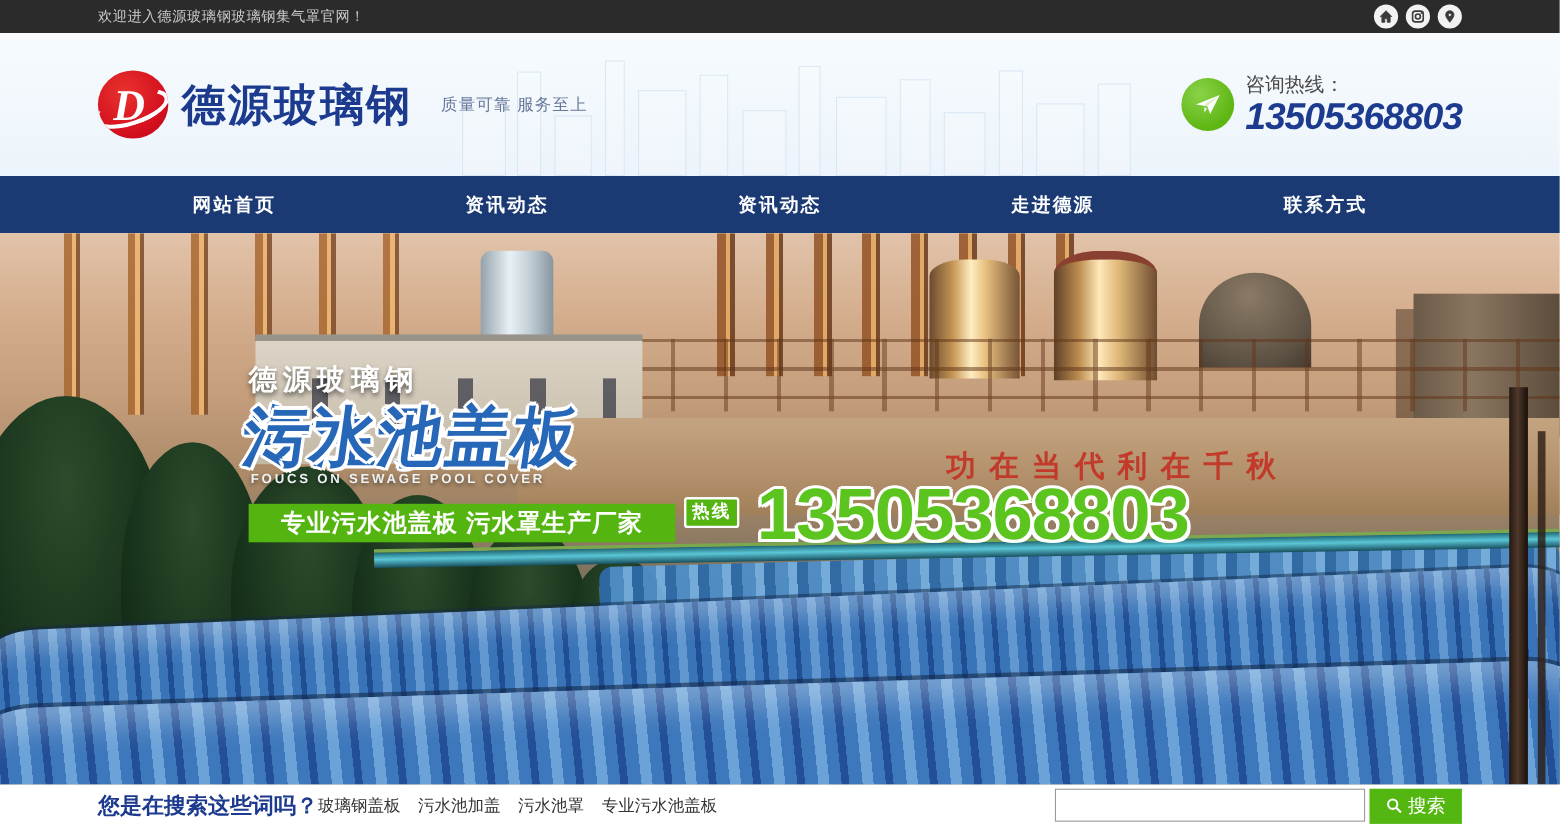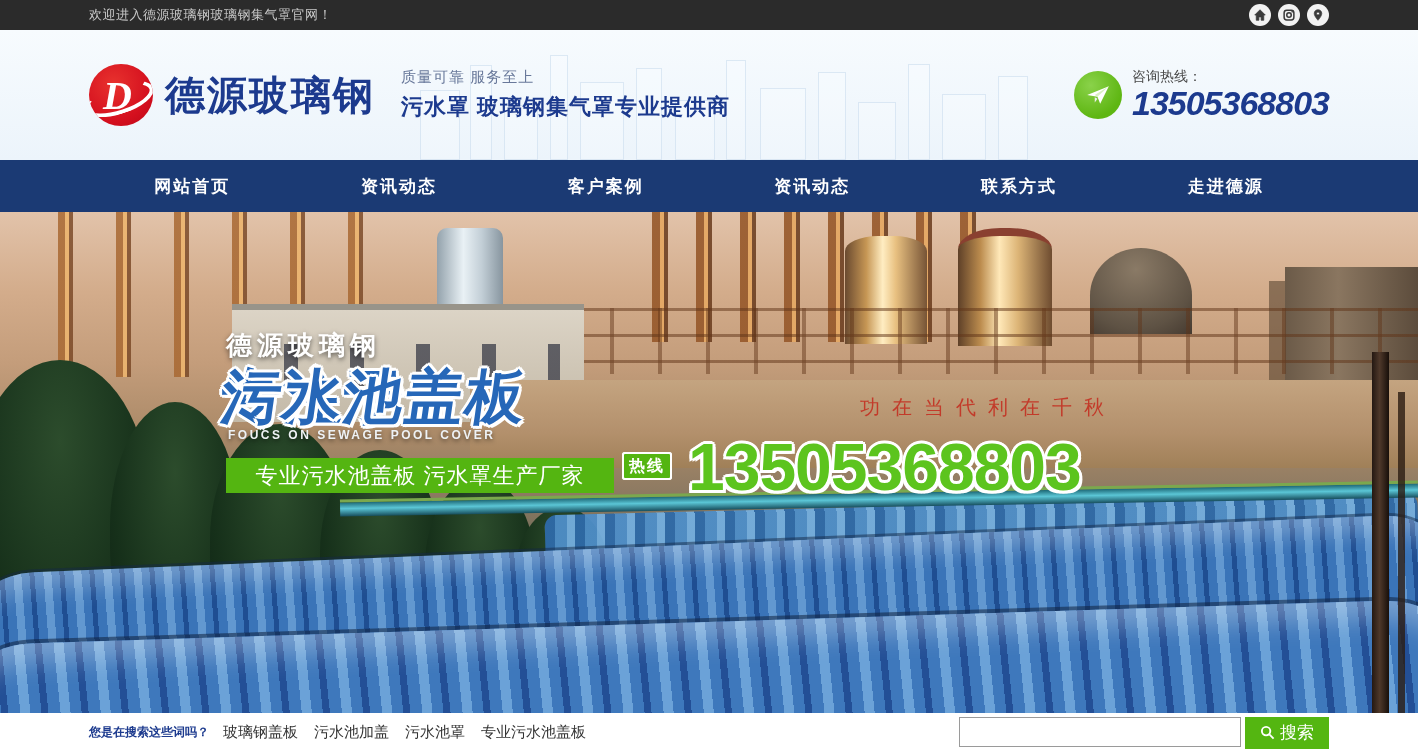--- a/index.html
+++ b/index.html
@@ -25,21 +25,21 @@
   .logo-letter { position:absolute; left:14px; top:8px; color:#fff; font-size:40px; font-weight:bold; font-style:italic; font-family:"Liberation Serif",serif; }
   .logo-swoosh { position:absolute; left:-6px; top:20px; width:72px; height:30px; border:4px solid #fff; border-radius:50%; transform:rotate(-18deg); border-top-color:transparent; }
   .logo-text { margin-left:12px; font-size:40px; font-weight:900; color:#1c3a8e; letter-spacing:2px; }
   .slogan { margin-left:22px; padding-left:4px; }
   .slogan-small { font-size:15px; color:#68789a; letter-spacing:1px; }
   .slogan-big { margin-top:5px; font-size:22px; font-weight:bold; color:#1c3a8e; letter-spacing:1px; }
   .hotline { margin-left:auto; display:flex; align-items:center; }
   .hotline-circle { width:48px; height:48px; border-radius:50%; background:radial-gradient(circle at 35% 30%, #8ad24a, #5eb612 70%); display:flex; align-items:center; justify-content:center; flex:none; }
   .hotline-circle svg { width:26px; height:26px; }
   .hotline-texts { margin-left:10px; }
-  .hotline-label { font-size:14px; color:#4a4a4a; }
+  .hotline-label { font-size:18px; color:#4a4a4a; }
   .hotline-number { font-size:34px; font-weight:bold; font-style:italic; color:#1c3a8e; letter-spacing:-1px; line-height:1.05; }
 
   
   .nav { height:52px; background:#1b3a74; }
   .nav .inner { display:flex; height:100%; }
   .nav-item { flex:1; display:flex; align-items:center; justify-content:center; color:#fff; font-size:17px; font-weight:bold; letter-spacing:2px; cursor:pointer; }
 
   
   .hero { position:relative; height:501px; overflow:hidden; background:linear-gradient(180deg,#e2c3aa 0%,#d3ac8b 16%,#c49d7b 30%,#ab8a68 44%,#8d7a62 56%,#6d6b58 68%,#55585a 100%); }
   .hero * { position:absolute; }
@@ -59,21 +59,21 @@
     background:linear-gradient(90deg,#6b5a48,#8a7660 40%,#5c4c3c); box-shadow:-20px 10px 0 -4px rgba(90,70,50,.6); }
   .catwalk { left:470px; top:96px; width:948px; height:66px; opacity:.85;
     background:repeating-linear-gradient(0deg, transparent 0 11px, rgba(96,52,24,.6) 11px 14px, transparent 14px 26px),
                repeating-linear-gradient(90deg, transparent 0 44px, rgba(96,52,24,.55) 44px 48px); }
   .building-long { left:232px; top:92px; width:352px; height:118px; border-top:6px solid #98948a;
     background:linear-gradient(180deg,#dcd4c6,#c3b9a7); }
   .building-windows { left:18px; top:34px; width:310px; height:46px;
     background:repeating-linear-gradient(90deg, transparent 0 34px, rgba(56,58,70,.75) 34px 48px, transparent 48px 66px); }
   .wall { left:470px; top:168px; width:948px; height:88px;
     background:linear-gradient(180deg,#c4a480 0%,#b3906c 60%,#a08058 100%); }
-  .wall-text { left:390px; top:14px; font-size:20px; font-weight:normal; color:rgba(196,38,26,.82); letter-spacing:12px; white-space:nowrap; }
+  .wall-text { left:390px; top:26px; font-size:27px; font-weight:bold; color:rgba(196,38,26,.82); letter-spacing:12px; white-space:nowrap; }
   .tree { border-radius:50% 50% 42% 42%; background:radial-gradient(ellipse at 50% 28%, #2c4c2c 0%, #16301a 68%, #0f2414 100%); }
   .tree1 { left:-30px; top:148px; width:180px; height:290px; }
   .tree2 { left:110px; top:190px; width:130px; height:250px; }
   .tree3 { left:210px; top:212px; width:140px; height:230px; }
   .tree4 { left:320px; top:238px; width:120px; height:205px; }
   .tree5 { left:425px; top:266px; width:110px; height:175px; }
   .tree6 { left:515px; top:295px; width:95px; height:140px; }
   .far-covers { left:545px; top:292px; width:873px; height:48px; border-radius:12px; transform:rotate(-1.5deg); opacity:.95;
     background:repeating-linear-gradient(90deg,#2e6aa8 0 10px,#4e8ec8 10px 22px,#74aede 22px 30px); }
   .teal-pipe { left:340px; top:278px; width:1078px; height:17px; transform:rotate(-1deg); border-top:3px solid #7ba84e;
@@ -91,30 +91,30 @@
   .pipe-right2 { left:1398px; top:180px; width:7px; height:321px; background:#2a1c12; opacity:.8; }
 
   
   .hero-overlay { position:absolute; left:0; top:0; width:100%; height:100%; z-index:20; }
   .hero-overlay .inner > * { position:absolute; }
   .hero-brand { left:226px; top:116px; color:#fff; font-size:26px; font-weight:bold; letter-spacing:5px; text-shadow:0 2px 5px rgba(0,0,0,.55); }
   .hero-headline { left:222px; top:146px; font-size:59px; font-weight:900; color:#2667b8; letter-spacing:2px; white-space:nowrap;
     text-shadow:-3px 0 0 #fff,3px 0 0 #fff,0 -3px 0 #fff,0 3px 0 #fff,-2px -2px 0 #fff,2px -2px 0 #fff,-2px 2px 0 #fff,2px 2px 0 #fff,3px 3px 0 #fff; }
   .hero-headline .slant { display:inline-block; transform:skewX(-8deg); }
   .hero-sub { left:228px; top:216px; color:#eef2f5; font-size:12px; font-weight:600; letter-spacing:2.5px; text-shadow:0 2px 4px rgba(0,0,0,.5); }
-  .hero-tagline { left:226px; top:246px; width:388px; height:35px; line-height:35px; text-align:center; background:#54b511; color:#fff; font-size:22px; font-weight:normal; letter-spacing:1px; cursor:pointer; }
+  .hero-tagline { left:226px; top:246px; width:388px; height:35px; line-height:35px; text-align:center; background:#54b511; color:#fff; font-size:22px; font-weight:bold; letter-spacing:1px; cursor:pointer; }
   .sales-chips { left:622px; top:240px; display:flex; flex-direction:column; gap:3px; }
   .sales-chip { width:50px; height:24px; line-height:24px; text-align:center; background:#54b511; color:#fff; font-size:16px; font-weight:bold; letter-spacing:2px; border:2px solid #fff; border-radius:3px; box-sizing:content-box; width:46px; }
   .sales-number { left:688px; top:222px; font-size:66px; font-weight:800; color:#5cc41e; letter-spacing:-1px; line-height:1;
     text-shadow:-3px 0 0 #fff,3px 0 0 #fff,0 -3px 0 #fff,0 3px 0 #fff,-2px -2px 0 #fff,2px -2px 0 #fff,-2px 2px 0 #fff,2px 2px 0 #fff,3px 3px 0 #fff,-3px 3px 0 #fff; }
 
   
   .search-band { height:39px; background:#fff; }
   .search-band .inner { display:flex; align-items:center; height:100%; }
-  .search-prompt { font-size:12px; font-weight:bold; color:#1c3a8e; margin-right:14px; white-space:nowrap; }
+  .search-prompt { font-size:20px; font-weight:bold; color:#1c3a8e; white-space:nowrap; }
   .keyword { font-size:15px; color:#333; margin-right:16px; cursor:pointer; white-space:nowrap; }
   .search-box { margin-left:auto; display:flex; align-items:flex-start; }
   .search-input { width:282px; height:30px; border:1px solid #9a9a9a; background:#fff; padding:0 8px; font-size:14px; outline:none; }
   .search-btn { width:84px; height:32px; margin-left:4px; border:none; background:#54b611; color:#fff; font-size:17px; display:flex; align-items:center; justify-content:center; gap:5px; cursor:pointer; font-family:inherit; }
   .search-btn svg { width:15px; height:15px; }
 </style>
 </head>
 <body>
 
 <div class="topbar">
@@ -162,21 +162,20 @@
   <div class="inner">
     <div class="logo">
       <span class="logo-mark">
         <span class="logo-swoosh"></span>
         <span class="logo-letter">D</span>
       </span>
       <span class="logo-text">德源玻璃钢</span>
     </div>
     <div class="slogan">
       <div class="slogan-small">质量可靠 服务至上</div>
-      <div class="slogan-big">污水罩 玻璃钢集气罩专业提供商</div>
     </div>
     <div class="hotline">
       <span class="hotline-circle">
         <svg viewBox="0 0 24 24">
             <path d="M2 12 L22 4 L14 20 L11.5 13.5 Z" fill="#fff"></path>
             <path d="M11.5 13.5 L22 4 L9 12 Z" fill="#d8f0c0"></path>
             <path d="M9 14 L9 19 L11.5 15.5 Z" fill="#eee"></path>
           </svg>
       </span>
       <div class="hotline-texts">
@@ -184,24 +183,23 @@
         <div class="hotline-number">13505368803</div>
       </div>
     </div>
   </div>
 </div>
 
 <div class="nav">
   <div class="inner">
     <div class="nav-item">网站首页</div>
     <div class="nav-item">资讯动态</div>
-    <div class="nav-item">客户案例</div>
     <div class="nav-item">资讯动态</div>
+    <div class="nav-item">走进德源</div>
     <div class="nav-item">联系方式</div>
-    <div class="nav-item">走进德源</div>
   </div>
 </div>
 
 <div class="hero">
   <div class="towers-a"></div>
   <div class="towers-b"></div>
   <div class="tank-silver"></div>
   <div class="tank-gold-1"></div>
   <div class="tank-gold-2"></div>
   <div class="tank-dome"></div>

